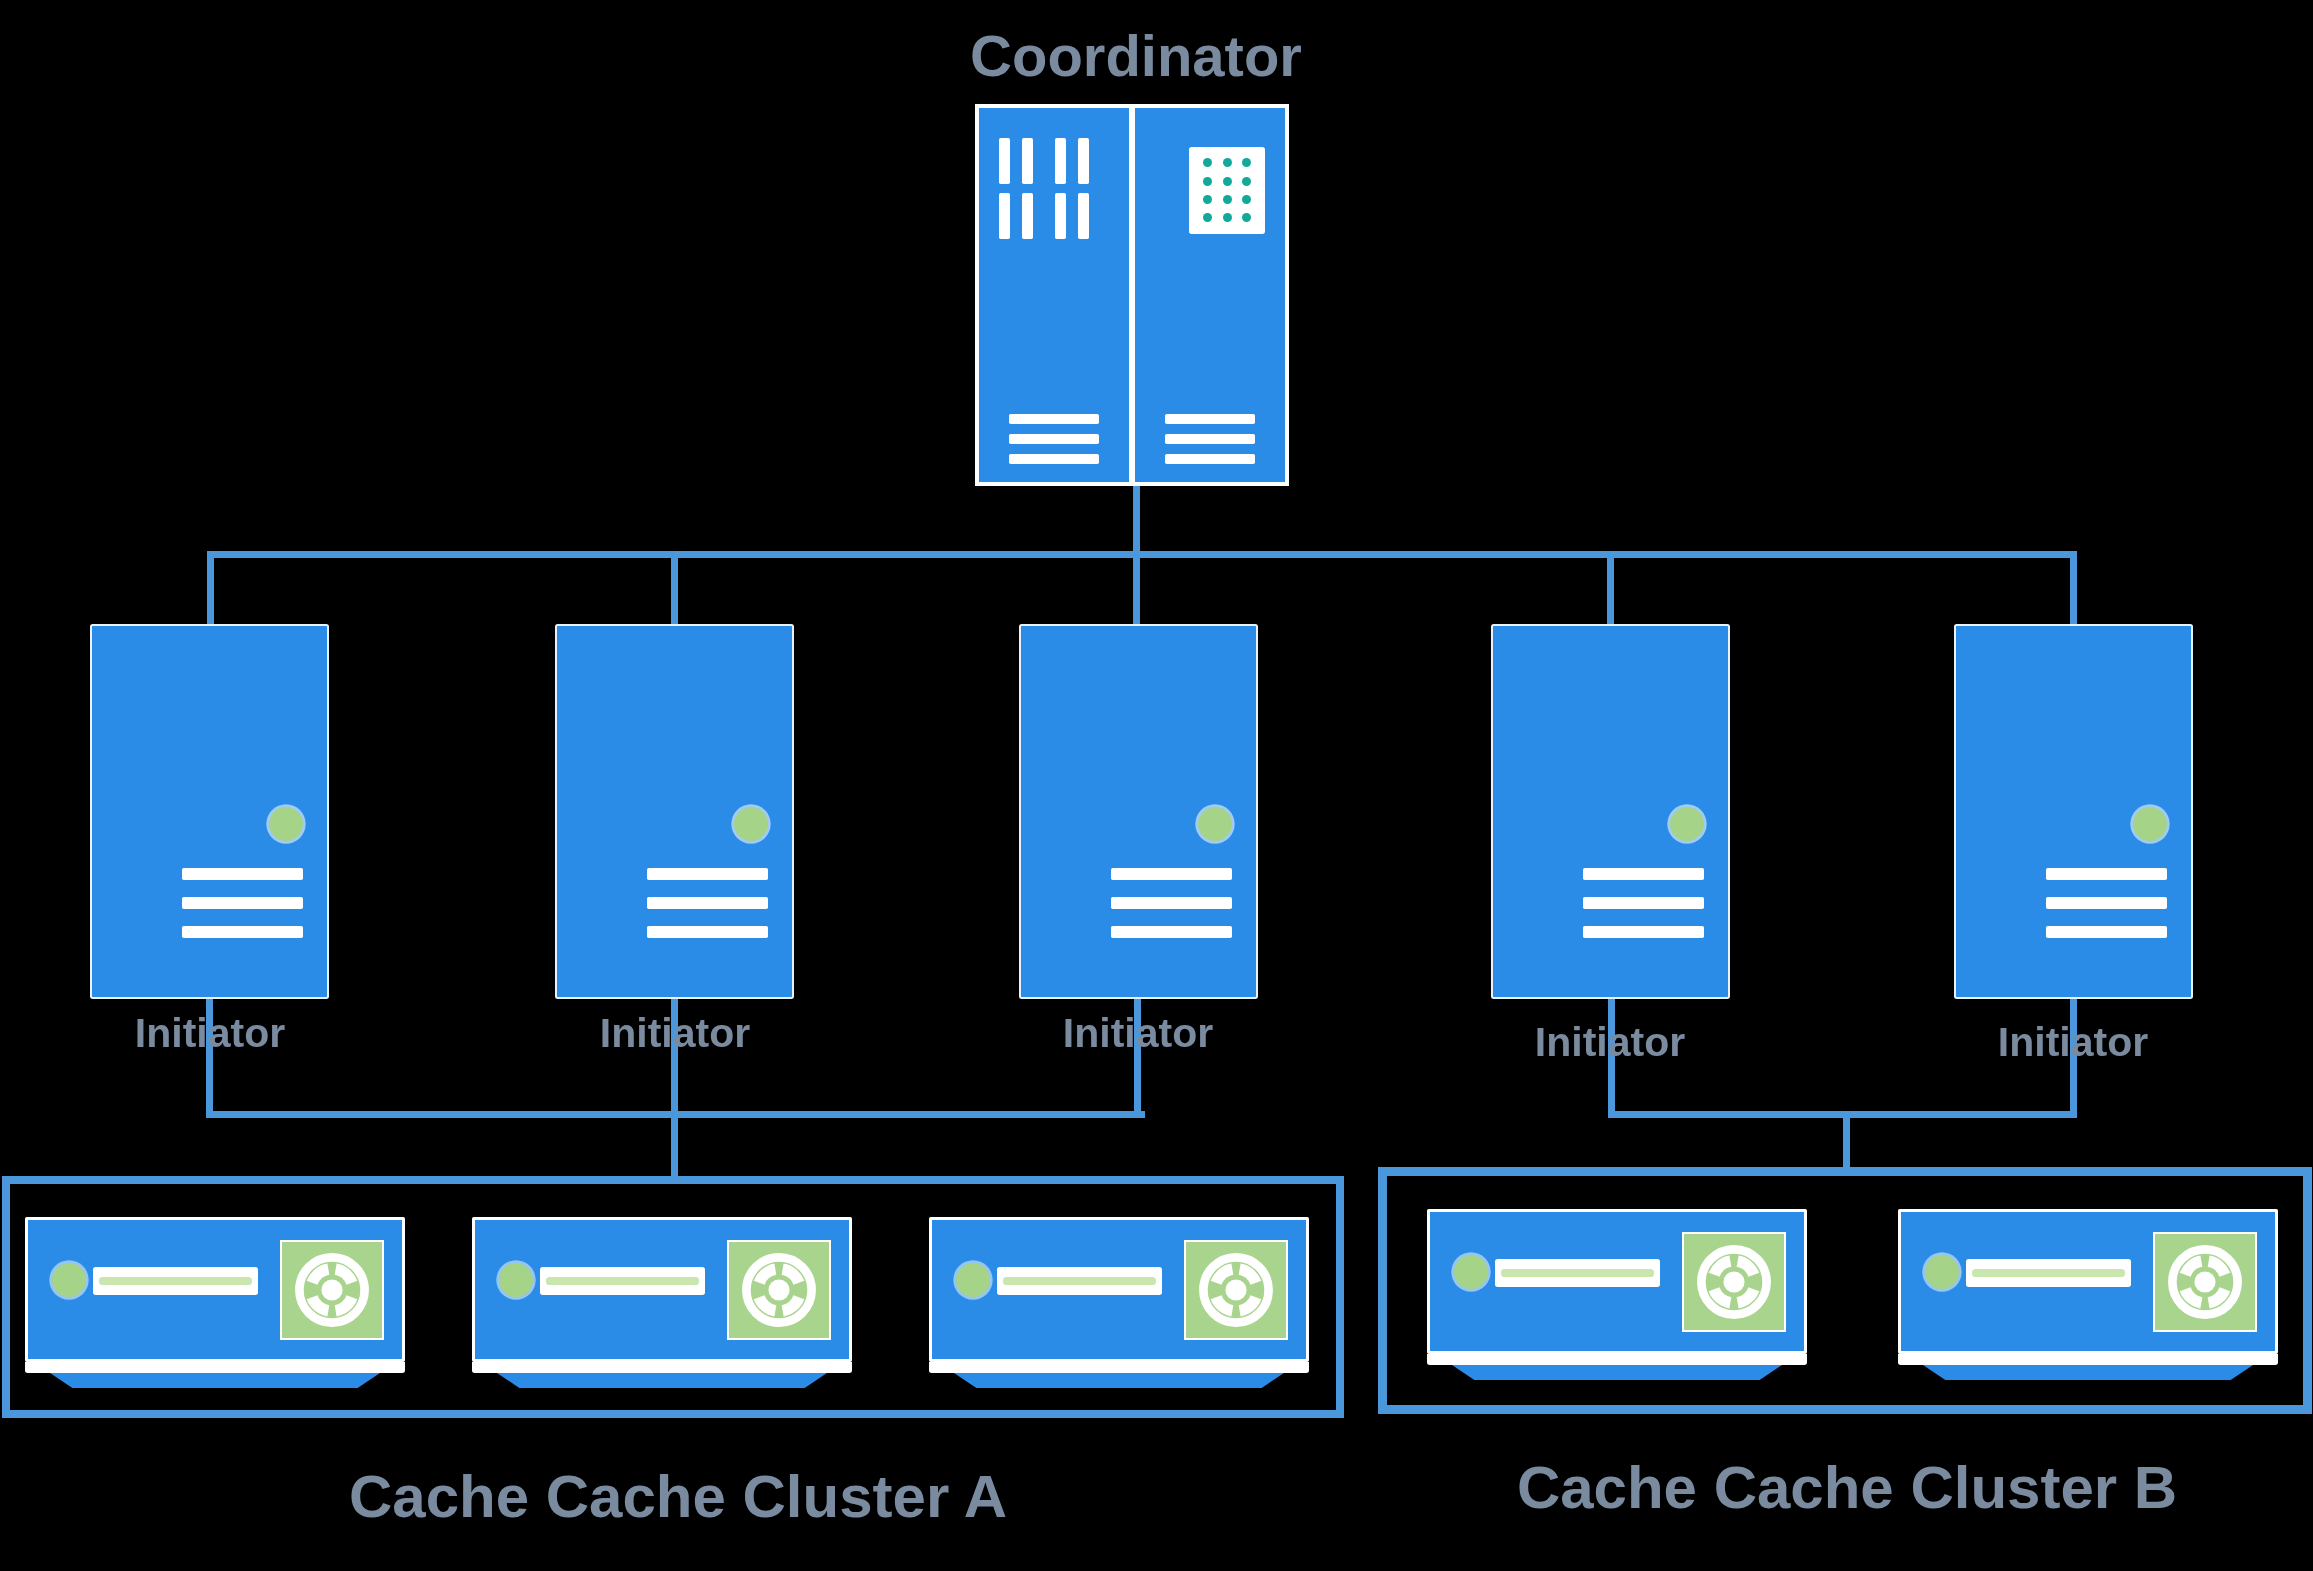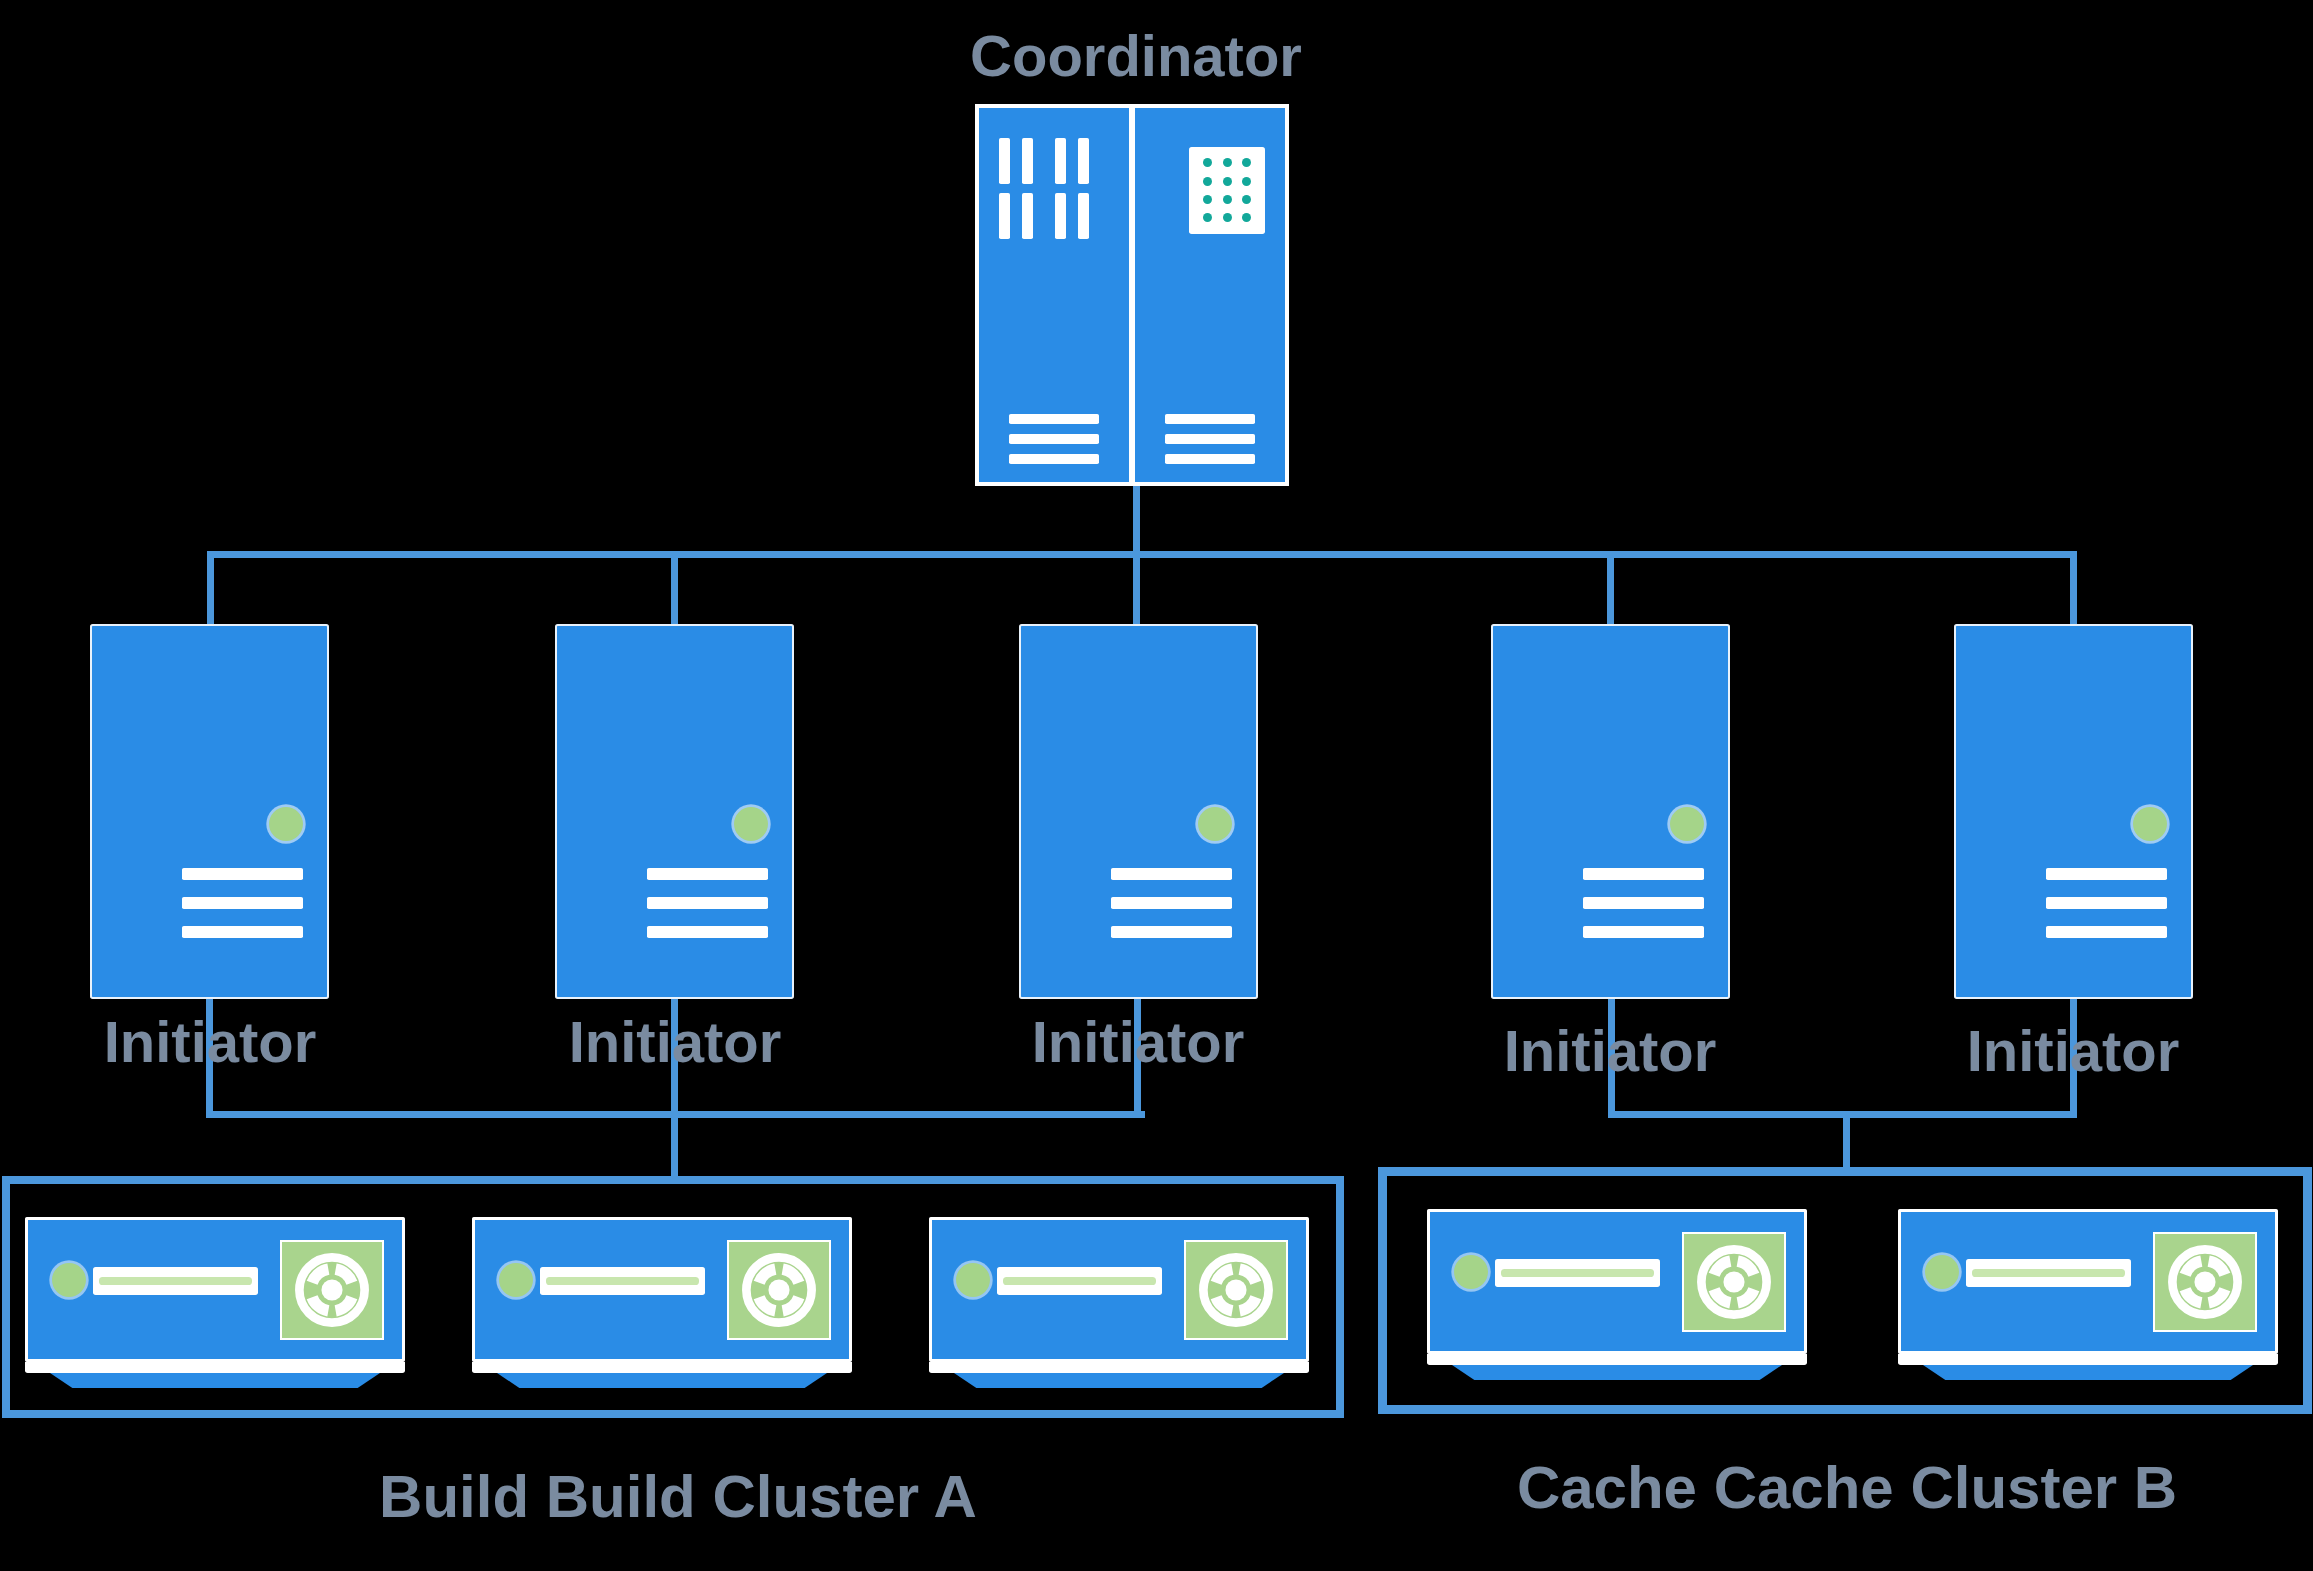--- a/index.html
+++ b/index.html
@@ -8,21 +8,21 @@
     background:var(--bg,#000);
     font-family:"Liberation Sans", sans-serif;
   }
   
   .lbl{
     position:absolute;transform:translateX(-50%);
     color:var(--slate,#7a8ba0);font-weight:bold;white-space:nowrap;line-height:1;
     z-index:40;
   }
   .lbl-coordinator{font-size:58px;}
-  .lbl-initiator{font-size:58px;}
+  .lbl-initiator{font-size:41px;}
   .lbl-cluster{font-size:60px;}
   
   .conn{position:absolute;background:var(--conn,#4b97dc);z-index:5;}
   
   .cluster-box{position:absolute;border:8.1px solid var(--conn,#4b97dc);box-sizing:border-box;z-index:8;}
   
   .coord{
     position:absolute;left:975px;top:104px;width:314px;height:382px;
     background:#fff;padding:3.6px;box-sizing:border-box;display:flex;gap:6.3px;z-index:20;
   }
@@ -123,21 +123,21 @@
       <div class="conn" style="left: 671px; top: 998px; width: 7.2px; height: 186px;"></div>
       <div class="conn" style="left: 1608px; top: 998px; width: 7.2px; height: 120px;"></div>
       <div class="conn" style="left: 2070px; top: 998px; width: 7.2px; height: 120px;"></div>
       <div class="conn" style="left: 1608px; top: 1111px; width: 469px; height: 7.2px;"></div>
       <div class="conn" style="left: 1843px; top: 1111px; width: 7.2px; height: 64px;"></div>
     </div>
 
   <div class="cluster-box" style="left:1.8px;top:1176px;width:1342px;height:242px;"></div>
   <div class="cluster-box" style="left:1378px;top:1167px;width:934px;height:247px;border-width:9px;"></div>
 
-  <div class="lbl lbl-cluster" style="left:678px;top:1467px;">Build Build Cluster A</div>
+  <div class="lbl lbl-cluster" style="left:678px;top:1467px;">Cache Cache Cluster A</div>
   <div class="lbl lbl-cluster" style="left:1847px;top:1458px;">Cache Cache Cluster B</div>
 
   <div id="node-layer">
       <div class="tower" style="left: 90px; top: 624px;">
     <div class="led"></div>
     <div class="bar b1"></div>
     <div class="bar b2"></div>
     <div class="bar b3"></div>
   </div>
       <div class="lbl lbl-initiator" style="left: 210px; top: 1013px;">Initiator</div>

